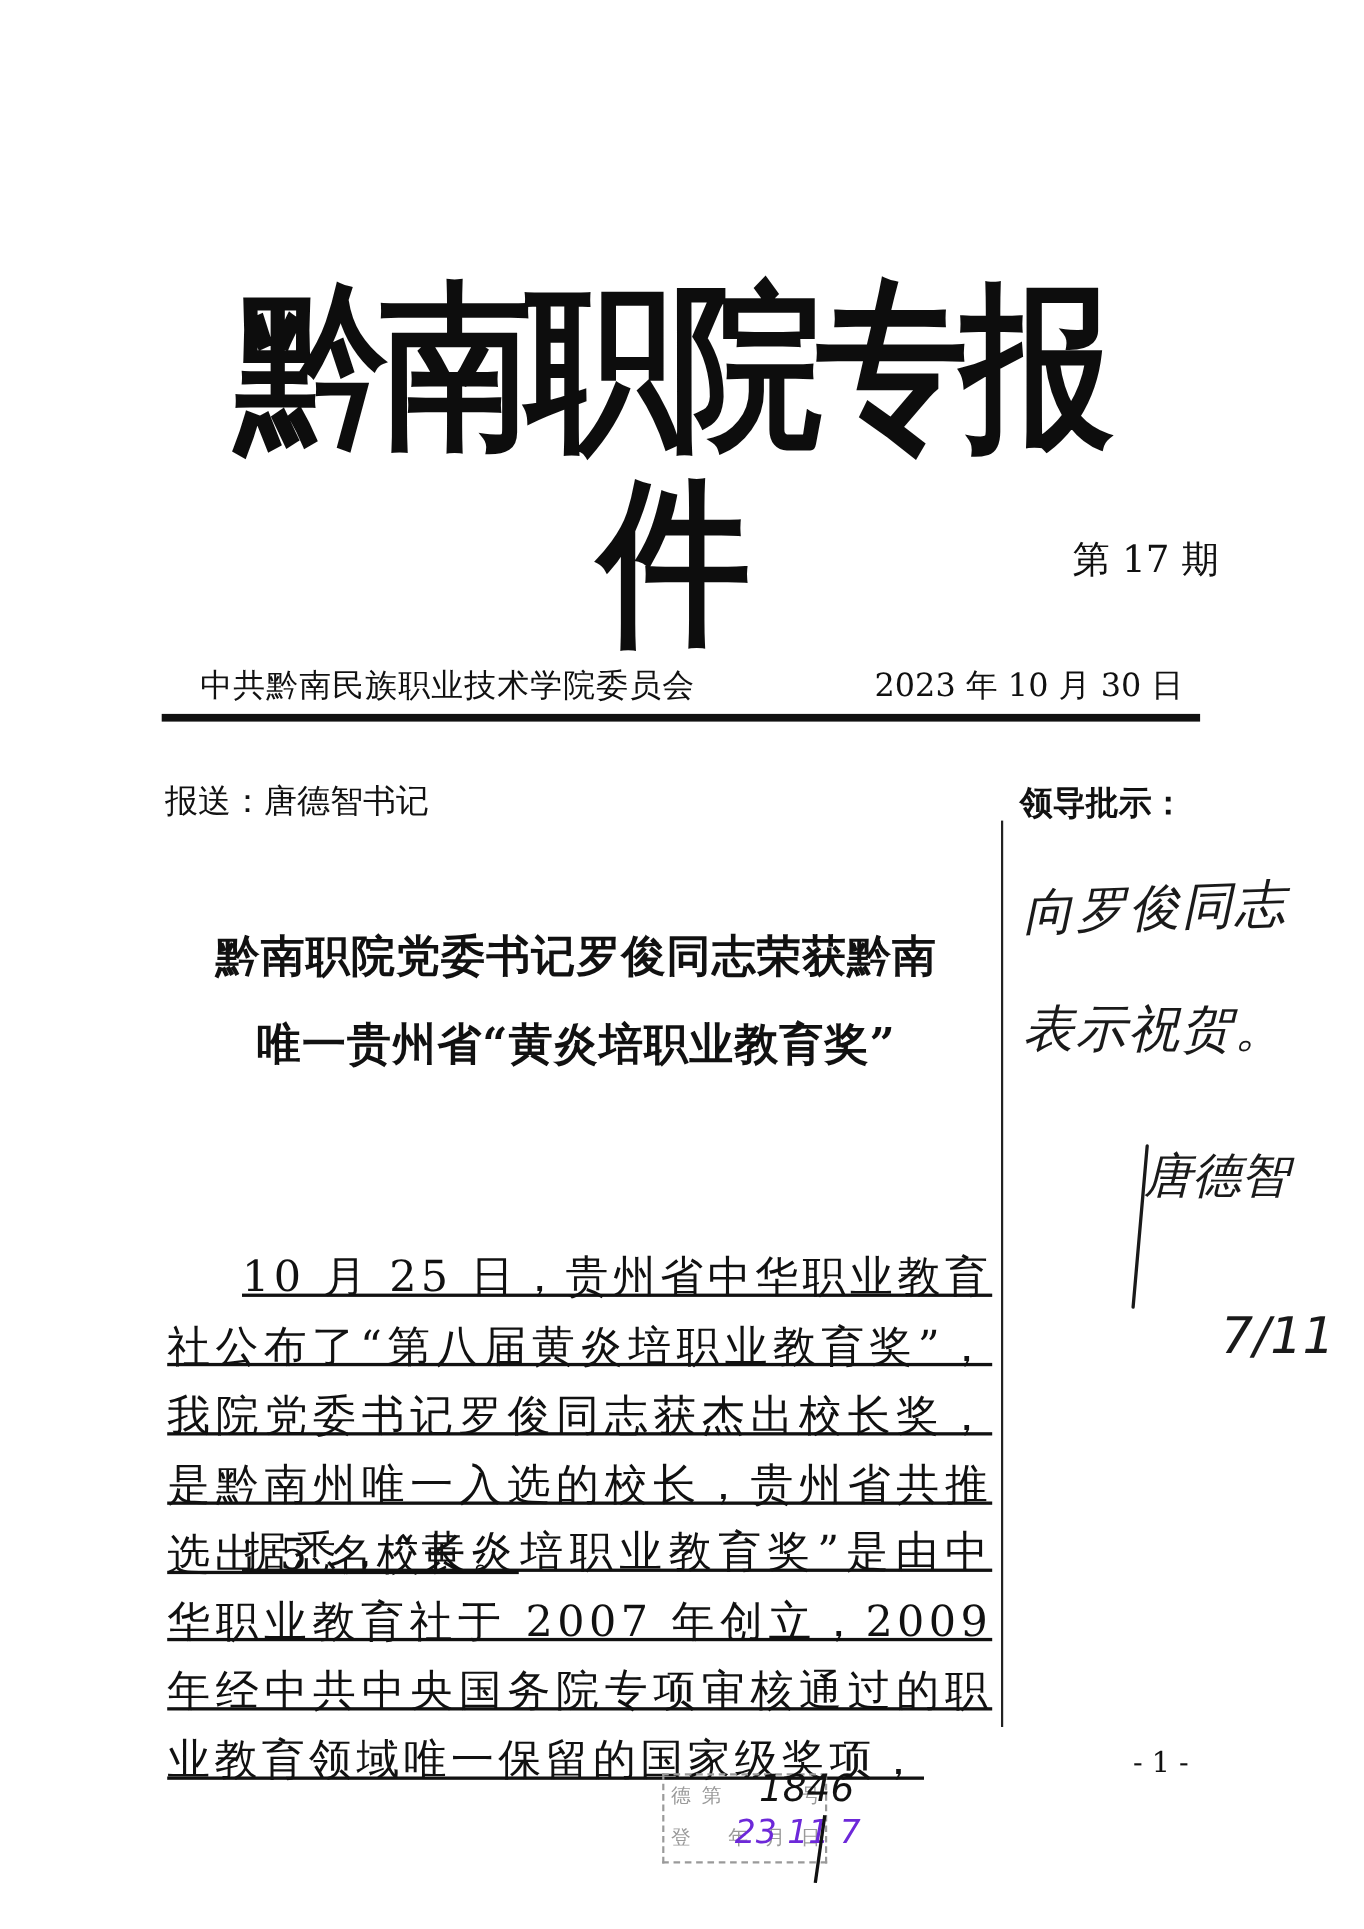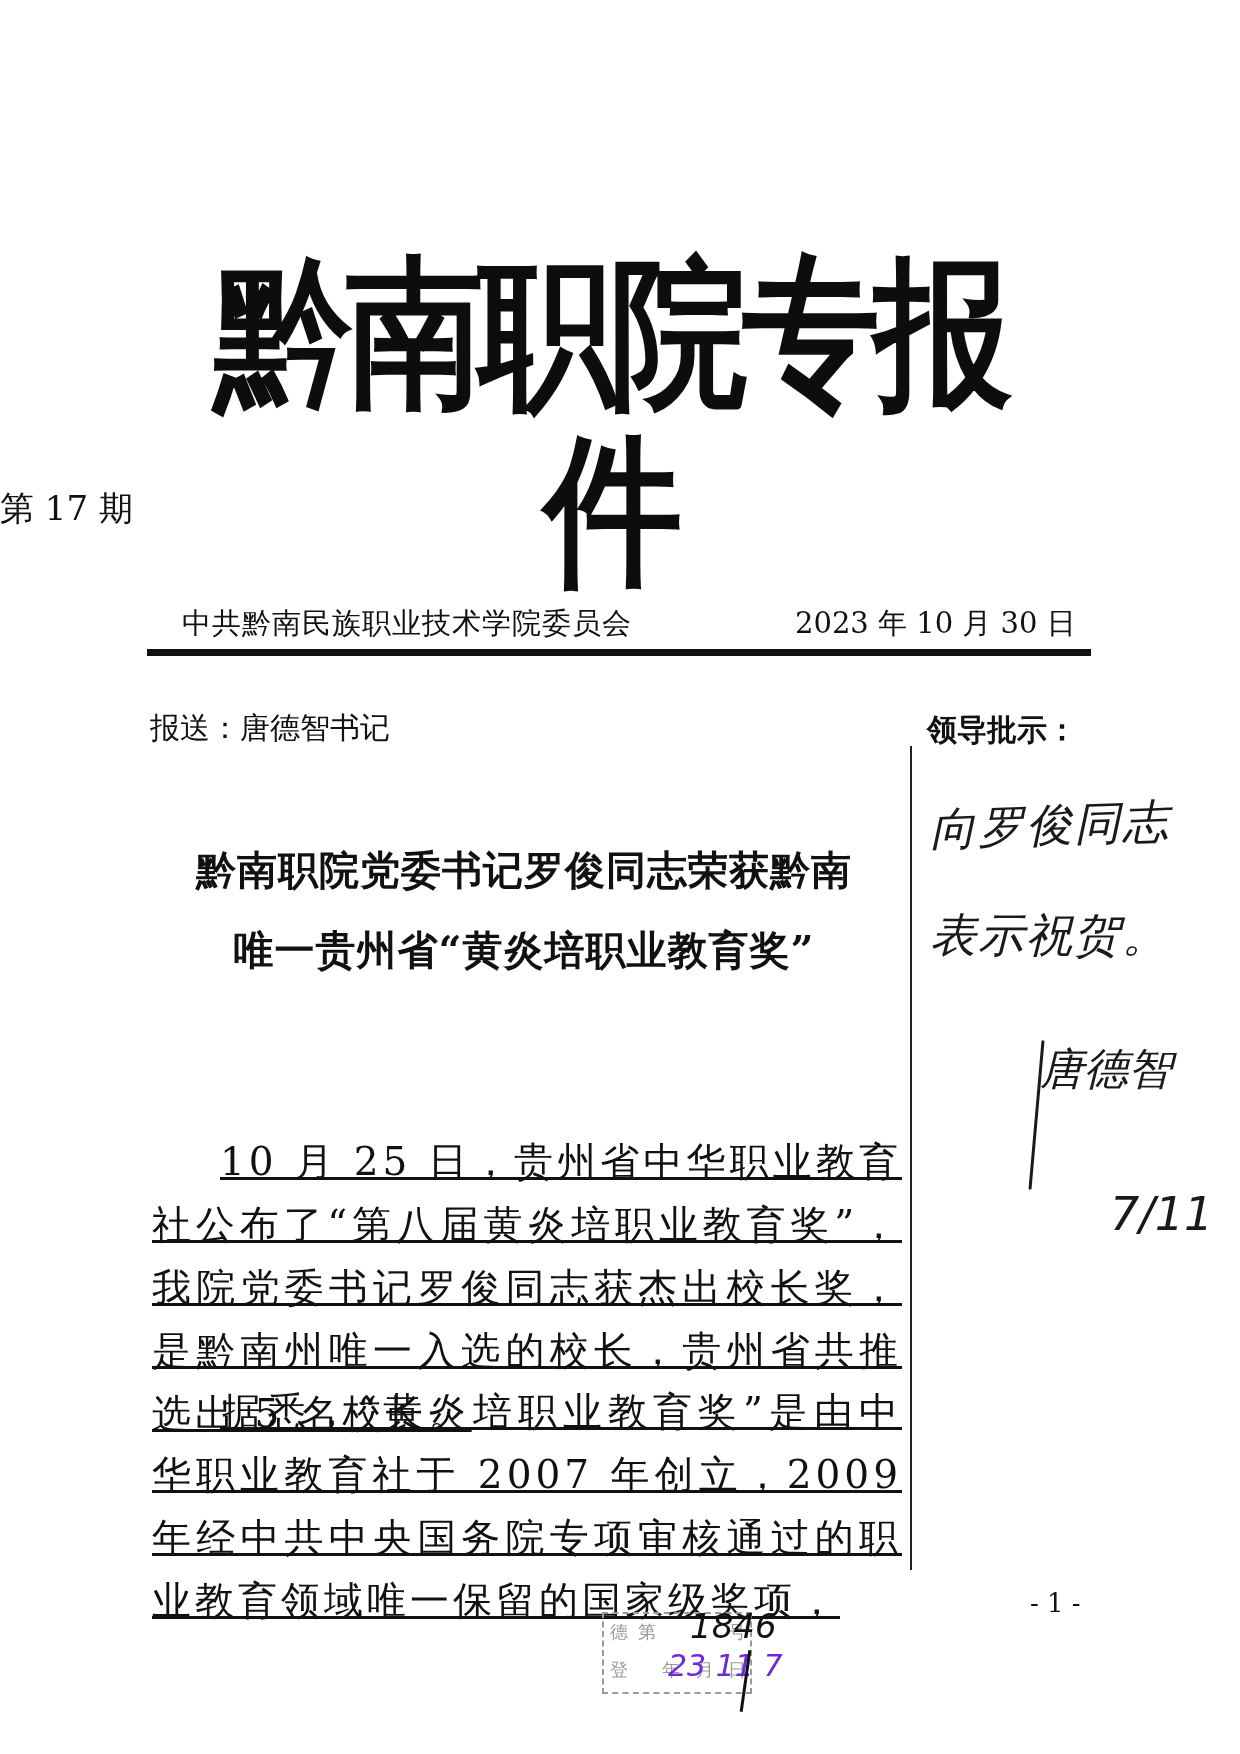--- a/index.html
+++ b/index.html
@@ -7,21 +7,21 @@
     width: 1240px; height: 1754px; position: relative; overflow: hidden;
     font-family: "DejaVu Serif", "Liberation Serif", serif; color: #111;
   }
   .abs { position: absolute; }
   .masthead {
     left: 170px; top: 245px; width: 880px; text-align: center;
     font-family: "DejaVu Serif", serif; font-weight: bold;
     font-size: 138px; line-height: 150px; letter-spacing: -6px;
     transform: scaleY(1.18); transform-origin: top center; color: #0d0d0d;
   }
-  .issue { left: 0; width: 1108px; top: 486px; text-align: left; font-size: 34px; }
+  .issue { left: 0; width: 1108px; top: 486px; text-align: right; font-size: 34px; }
   .issuer { left: 182px; top: 604px; font-size: 29px; letter-spacing: 1px; }
   .date { left: 795px; top: 604px; font-size: 29px; }
   .rule { left: 147px; top: 649px; width: 944px; height: 7px; background: #111; }
   .sendto { left: 150px; top: 708px; font-size: 30px; font-weight: normal;
     font-family: "DejaVu Sans", sans-serif; }
   .instr-label { left: 927px; top: 710px; font-size: 30px; font-weight: bold;
     font-family: "DejaVu Sans", sans-serif; }
   .vline { left: 910px; top: 746px; width: 2px; height: 824px; background: #222; }
   .title { left: 148px; top: 830px; width: 752px; text-align: center;
     font-size: 40px; font-weight: bold; line-height: 80px; letter-spacing: 1px; }

